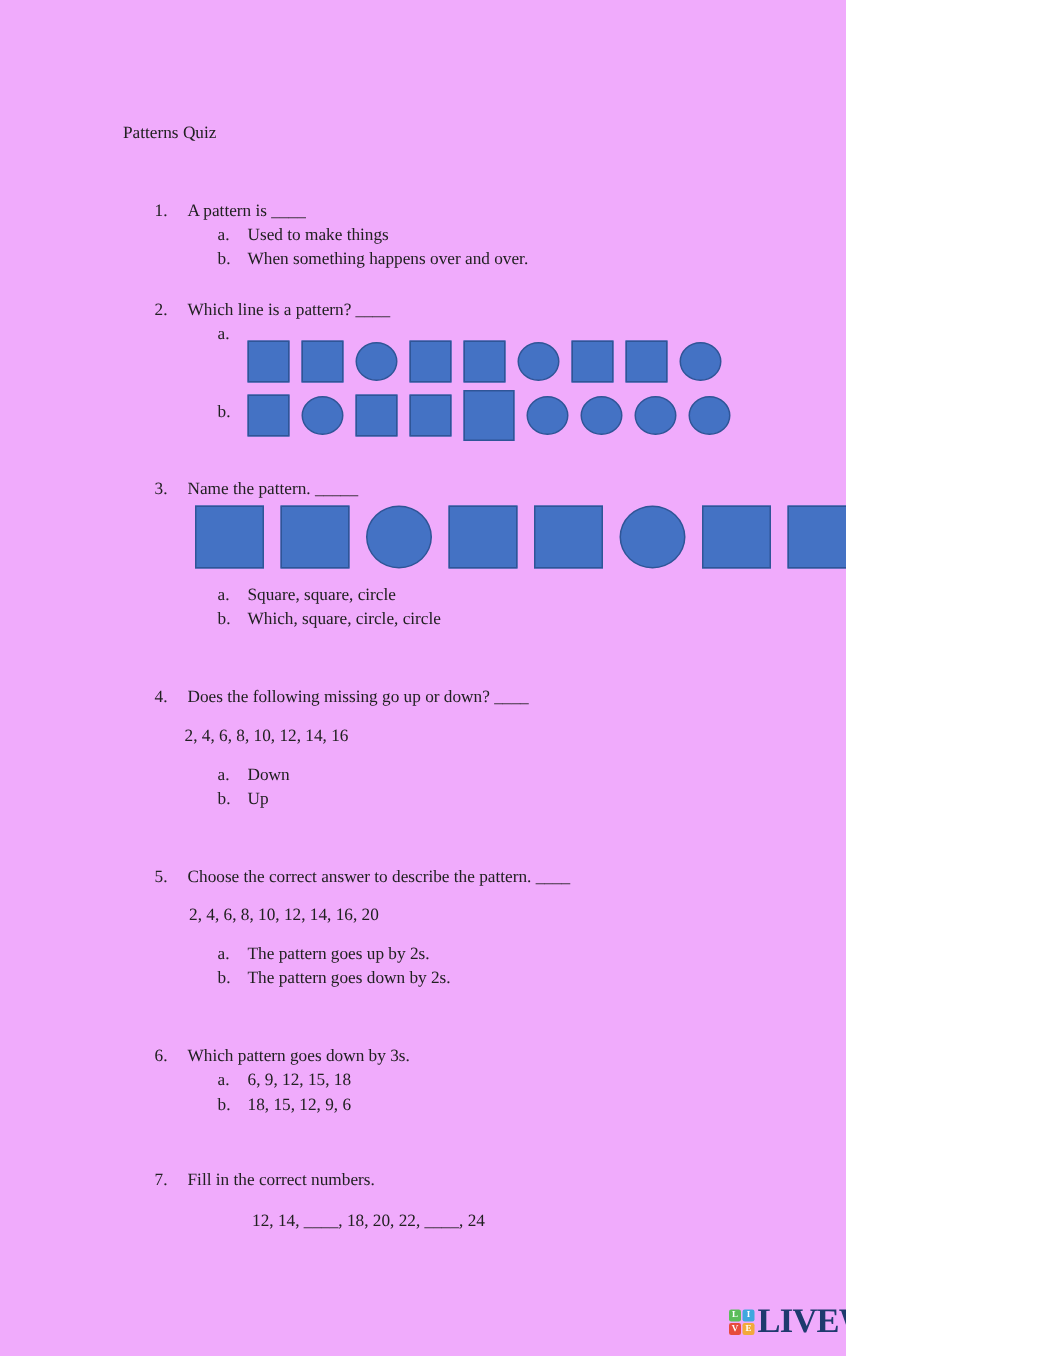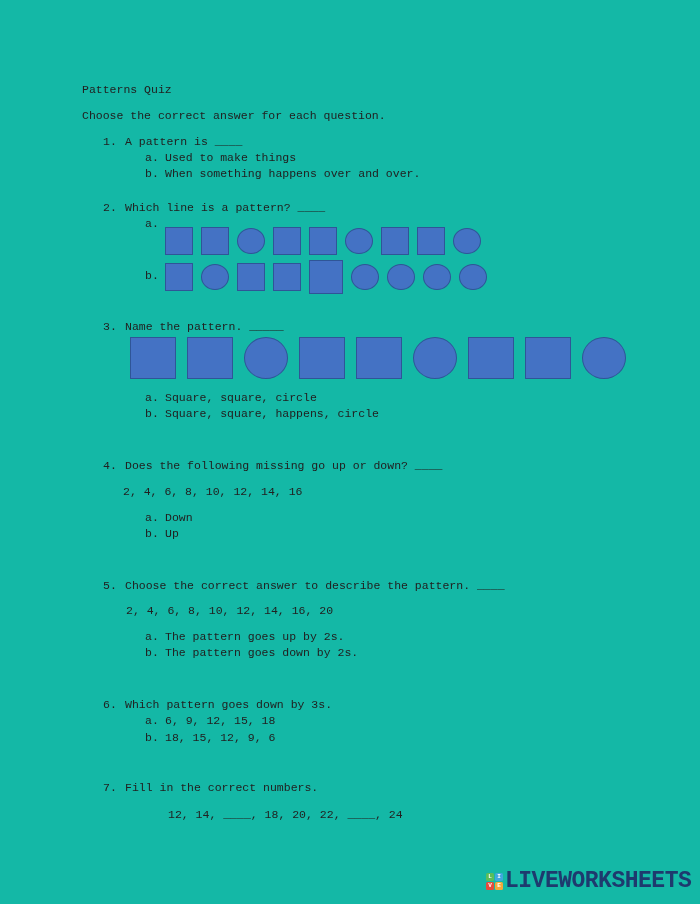--- a/index.html
+++ b/index.html
@@ -1,21 +1,21 @@
 <!DOCTYPE html>
 <html style="--shape-fill: #4472C4; --shape-border: #2F5597; --logo-color: #1E3A6E;"><head>
 <meta charset="utf-8">
 <style>
   * { margin:0; padding:0; box-sizing:border-box; }
   html,body { background:#ffffff; }
   .page {
     position:relative;
-    width:700px; height:904px;
-    background:#14b8a6;
-    font-family:Liberation Mono, monospace;
+    width:564px; height:904px;
+    background:#f0abfc;
+    font-family:Liberation Serif, serif;
     font-size:11.5px;
     color:#212121;
     overflow:hidden;
   }
   .line { position:absolute; white-space:nowrap; }
   .qline { display:flex; }
   .qnum { display:inline-block; width:22px; }
   .optline { display:flex; }
   .optlabel { display:inline-block; width:20px; }
 
@@ -52,21 +52,20 @@
     font-size:23px; font-weight:800; letter-spacing:-0.5px;
     color:var(--logo-color, #1E3A6E);
   }
 </style>
 </head>
 <body>
 
 <div class="page">
 
   <div class="line" style="left:82px; top:83px;">Patterns Quiz</div>
-  <div class="line" style="left:82px; top:109px;">Choose the correct answer for each question.</div>
 
   <div class="line qline" style="left:103px; top:135px;">
     <span class="qnum">1.</span>
     <span>A pattern is ____</span>
   </div>
   <div class="line optline" style="left:145px; top:151px;">
     <span class="optlabel">a.</span>
     <span>Used to make things</span>
   </div>
   <div class="line optline" style="left:145px; top:167px;">
@@ -117,21 +116,21 @@
       <span class="shape square"></span>
       <span class="shape square"></span>
       <span class="shape circle"></span>
     </div>
   <div class="line optline" style="left:145px; top:391px;">
     <span class="optlabel">a.</span>
     <span>Square, square, circle</span>
   </div>
   <div class="line optline" style="left:145px; top:407px;">
     <span class="optlabel">b.</span>
-    <span>Square, square, happens, circle</span>
+    <span>Which, square, circle, circle</span>
   </div>
 
   <div class="line qline" style="left:103px; top:459px;">
     <span class="qnum">4.</span>
     <span>Does the following missing go up or down? ____</span>
   </div>
   <div class="line" style="left:123px; top:485px;">2, 4, 6, 8, 10, 12, 14, 16</div>
   <div class="line optline" style="left:145px; top:511px;">
     <span class="optlabel">a.</span>
     <span>Down</span>

